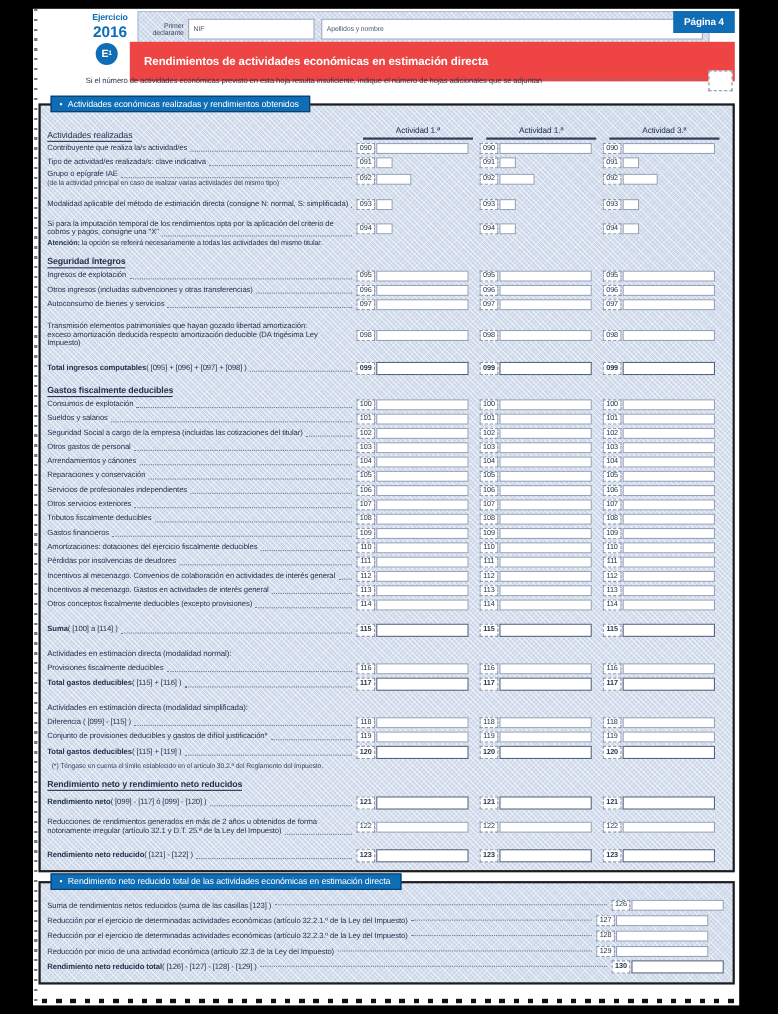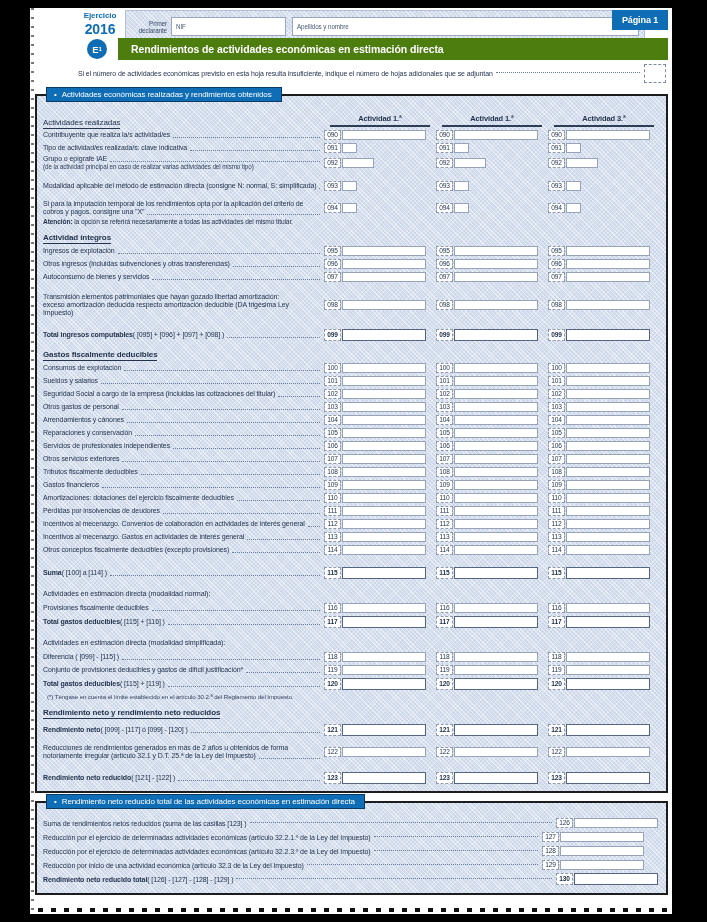--- a/index.html
+++ b/index.html
@@ -25,36 +25,36 @@
   .fieldbox{background:#fff;border:1px solid #9aa6bd;height:19px;display:flex;align-items:center;
             font-size:6.3px;color:#4a5a74;padding-left:4px;}
   .nifbox{width:115px;margin-right:6px;}
   .apebox{flex:1;}
   .pagebadge{position:absolute;right:4px;top:2px;width:56px;height:20px;background:#0e6db5;color:#fff;
              font-weight:bold;font-size:9px;display:flex;align-items:center;justify-content:center;}
   .ebar{position:absolute;left:0;top:30px;right:0;height:22px;}
   .ebadge{position:absolute;left:17px;top:1px;width:20px;height:20px;border-radius:50%;background:#0e6db5;
           color:#fff;font-weight:bold;font-size:9.5px;display:flex;align-items:center;justify-content:center;}
   .ebadge sub{font-size:6px;}
-  .etitle{position:absolute;left:48px;right:4px;top:0;height:22px;background:#4d7c0f;color:#fff;
+  .etitle{position:absolute;left:48px;right:4px;top:0;height:36px;background:#ef4444;color:#fff;
           font-weight:bold;font-size:10.5px;display:flex;align-items:center;padding-left:13px;}
   .notice{position:absolute;left:8px;right:6px;top:56px;display:flex;align-items:center;font-size:7px;}
   .notice .leader{flex:1;border-bottom:1px dotted #6b7d9a;margin:0 4px 2px 3px;}
   .checkbox{width:22px;height:19px;background:#fff;border:1px dashed #7d8aa2;}
   
   .secbox{position:relative;margin:8px 4px 0 5px;border:2px solid #1c1c1c;padding:10px 4px 6px 6px;}
   .pill{position:absolute;top:-9px;left:9px;background:#0e6db5;border:1px solid #0a3a66;color:#fff;
         font-weight:normal;font-size:8px;padding:2px 9px 2px 7px;white-space:nowrap;}
   .pill .bullet{margin-right:5px;}
   
   .sec-head-row{display:flex;align-items:flex-end;margin:8px 0 2px;}
   .act-heading{flex:1;font-weight:normal;font-size:8px;align-self:flex-end;}
   .act-heading span{border-bottom:1.5px solid #24344e;padding-bottom:1px;}
   .colheads{width:338px;display:flex;flex:none;}
-  .colhead{width:112px;font-weight:bold;font-size:7.5px;}
+  .colhead{width:112px;font-weight:normal;font-size:7.5px;}
   .colhead span{display:block;text-align:center;border-bottom:2px solid #2e3d58;padding-bottom:2px;margin:0 6px;}
   
   .frow{display:flex;align-items:center;margin-top:1px;min-height:12px;}
   .lbl{flex:1;font-size:7px;line-height:8px;}
   .lline{display:flex;align-items:flex-end;}
   .lline .leader{flex:1;border-bottom:1px dotted #6b7d9a;margin:0 4px 1px 3px;}
   .sublbl{font-size:6.3px;color:#35455f;line-height:7px;}
   .boldlead{font-weight:bold;}
   .cols{width:338px;display:flex;flex:none;align-items:center;}
   .colslot{width:112px;display:flex;align-items:center;}
@@ -96,21 +96,21 @@
           <div>Primer</div>
           <div>declarante</div>
         </div>
         <div class="fieldbox nifbox">
           <span>NIF</span>
         </div>
         <div class="fieldbox apebox">
           <span>Apellidos y nombre</span>
         </div>
       </div>
-      <div class="pagebadge">Página 1</div>
+      <div class="pagebadge">Página 4</div>
       <div class="ebar">
         <div class="ebadge">
           <span>E</span>
             <sub>1</sub>
         </div>
         <div class="etitle">Rendimientos de actividades económicas en estimación directa</div>
       </div>
       <div class="notice">
         <span>Si el número de actividades económicas previsto en esta hoja resulta insuficiente, indique el número de hojas adicionales que se adjuntan</span>
         <span class="leader"></span>
@@ -245,21 +245,21 @@
                 <span class="code">094</span>
                 <div class="ibox tiny"></div>
               </div>
               <div class="colslot">
                 <span class="code">094</span>
                 <div class="ibox tiny"></div>
               </div>
             </div>
           </div>
           <div class="note"><b>Atención:</b><span> la opción se referirá necesariamente a todas las actividades del mismo titular.</span></div>
-          <div class="group-heading"><span>Actividad íntegros</span></div>
+          <div class="group-heading"><span>Seguridad íntegros</span></div>
           <div class="frow">
             <div class="lbl">
               <div class="lline">
                 <span>Ingresos de explotación</span>
                 <span class="leader"></span>
               </div>
             </div>
             <div class="cols">
               <div class="colslot">
                 <span class="code">095</span>

